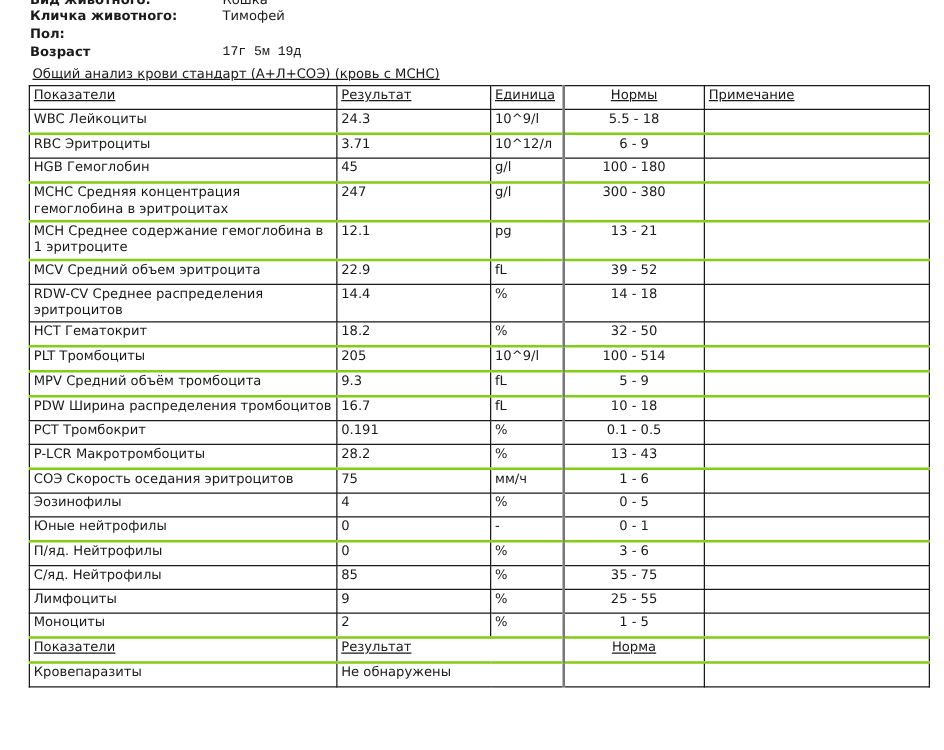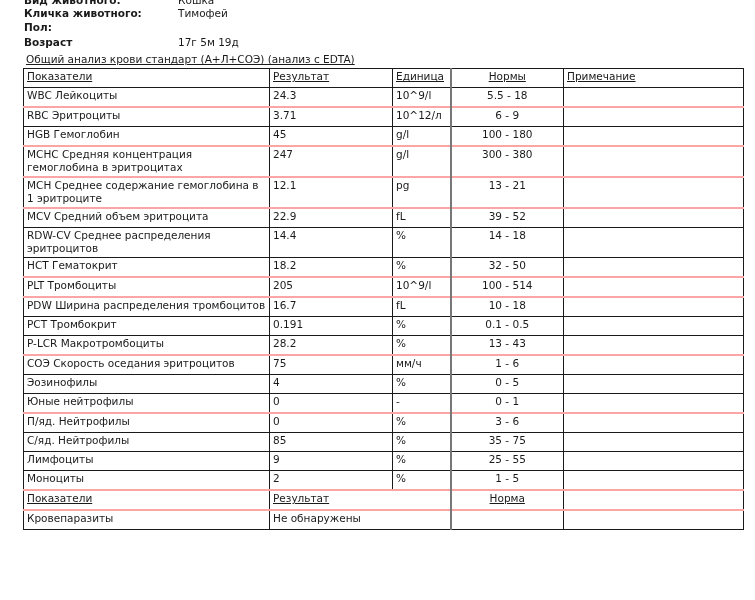--- a/index.html
+++ b/index.html
@@ -2,31 +2,31 @@
 <html><head>
 <meta charset="utf-8">
 <style>
   html, body { margin: 0; padding: 0; background: #ffffff; }
   body { width: 755px; height: 600px; overflow: hidden; position: relative;
          font-family: "DejaVu Sans", sans-serif; font-size: 10.5px; color: #1a1a1a; }
   .info { position: absolute; left: 24px; width: 400px; }
   .info-row { position: absolute; left: 0; height: 14px; line-height: 14px; white-space: nowrap; }
   .info-label { position: absolute; left: 0; font-weight: bold; }
   .info-value { position: absolute; left: 154px; }
-  .info-value.age { left: 154px; }
+  .info-value.age { left: 154px; font-family: Liberation Mono, monospace; }
   .section-title { position: absolute; left: 26px; top: 53px; text-decoration: underline; white-space: nowrap; }
   table.main { position: absolute; left: 23px; top: 68px; width: 720px; border-collapse: collapse; table-layout: fixed; }
   table.main td { border: 1px solid #1a1a1a; padding: 1px 3px 2px 3px; vertical-align: top; line-height: 13px; }
   table.main tr.h1 td { height: 15px; }
   table.main tr.h2 td { height: 26px; }
   td.norm { text-align: center; }
   td.norm, td.note { }
   td.unit { border-right: 2px solid #777 !important; }
   .hdr { text-decoration: underline; }
-  tr.sep td { border-top: 2px solid #fca5a5; }
+  tr.sep td { border-top: 2px solid #84cc16; }
 </style>
 </head>
 <body>
 
 <div class="info">
   <div class="info-row" style="top:-7px">
     <span class="info-label">Вид животного:</span>
     <span class="info-value">Кошка</span>
   </div>
   <div class="info-row" style="top:6px">
@@ -36,21 +36,21 @@
   <div class="info-row" style="top:20px">
     <span class="info-label">Пол:</span>
     <span class="info-value"></span>
   </div>
   <div class="info-row" style="top:35px">
     <span class="info-label">Возраст</span>
     <span class="info-value age">17г 5м 19д</span>
   </div>
 </div>
 
-<div class="section-title">Общий анализ крови стандарт (А+Л+СОЭ) (анализ с EDTA)</div>
+<div class="section-title">Общий анализ крови стандарт (А+Л+СОЭ) (кровь с MCHC)</div>
 
 <table class="main">
   <colgroup>
     <col style="width:246px">
     <col style="width:123px">
     <col style="width:58px">
     <col style="width:113px">
     <col style="width:180px">
   </colgroup>
   <tbody id="tbody">
@@ -118,20 +118,27 @@
         <td class="note"></td>
       </tr>
       <tr class="h1 sep">
         <td>PLT Тромбоциты</td>
         <td>205</td>
         <td class="unit">10^9/l</td>
         <td class="norm">100 - 514</td>
         <td class="note"></td>
       </tr>
       <tr class="h1 sep">
+        <td>MPV Средний объём тромбоцита</td>
+        <td>9.3</td>
+        <td class="unit">fL</td>
+        <td class="norm">5 - 9</td>
+        <td class="note"></td>
+      </tr>
+      <tr class="h1 sep">
         <td>PDW Ширина распределения тромбоцитов</td>
         <td>16.7</td>
         <td class="unit">fL</td>
         <td class="norm">10 - 18</td>
         <td class="note"></td>
       </tr>
       <tr class="h1">
         <td>PCT Тромбокрит</td>
         <td>0.191</td>
         <td class="unit">%</td>

